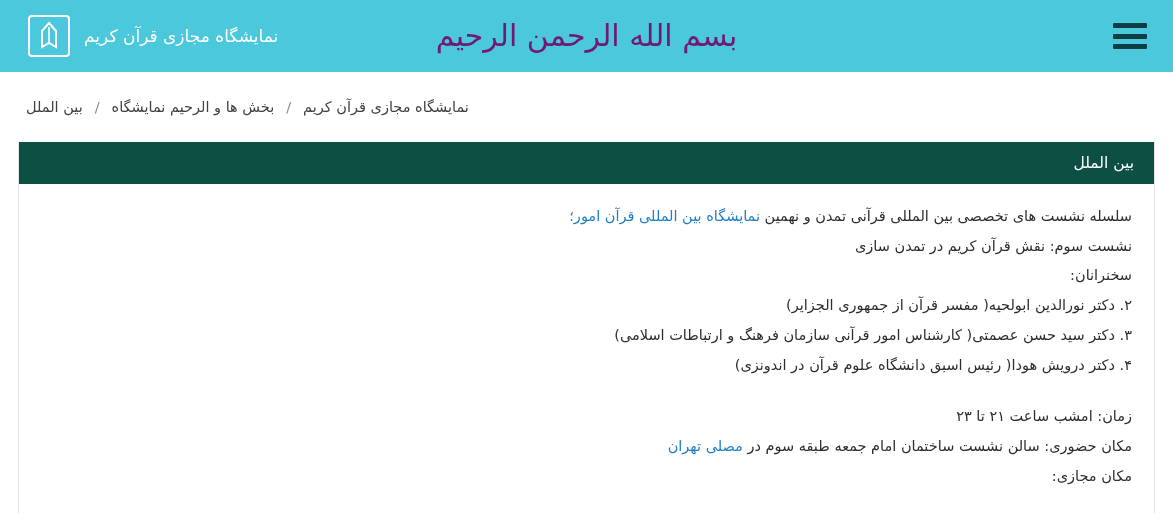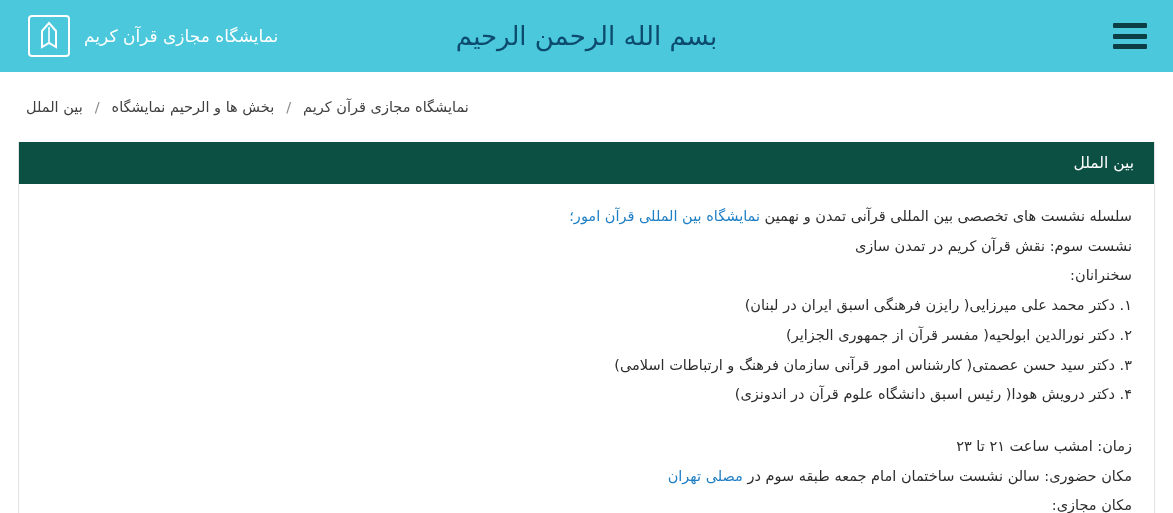--- a/index.html
+++ b/index.html
@@ -46,22 +46,22 @@
     right: 0;
     top: 0;
     bottom: 0;
     display: flex;
     align-items: center;
     justify-content: center;
     pointer-events: none;
   }
   .bismillah-text {
     font-family: "DejaVu Sans", sans-serif;
-    font-size: 26px;
-    color: #0c4a6e;
+    font-size: 30px;
+    color: #701a75;
     letter-spacing: 1px;
     line-height: 1;
     direction: rtl;
     white-space: nowrap;
     text-align: right;
   }
   .brand {
     display: flex;
     align-items: center;
     gap: 12px;
@@ -187,21 +187,20 @@
   <div class="panel-head">بین الملل</div>
 
   <div class="panel-body">
 
     <p><span>سلسله نشست های تخصصی بین المللی قرآنی تمدن و نهمین </span><a href="#">نمایشگاه بین المللی قرآن امور؛</a></p>
 
     <p>نشست سوم: نقش قرآن کریم در تمدن سازی</p>
 
     <p>سخنرانان:</p>
 
-    <p>۱. دکتر محمد علی میرزایی( رایزن فرهنگی اسبق ایران در لبنان)</p>
     <p>۲. دکتر نورالدین ابولحیه( مفسر قرآن از جمهوری الجزایر)</p>
     <p>۳. دکتر سید حسن عصمتی( کارشناس امور قرآنی سازمان فرهنگ و ارتباطات اسلامی)</p>
     <p>۴. دکتر درویش هودا( رئیس اسبق دانشگاه علوم قرآن در اندونزی)</p>
 
     <div class="spacer-line"></div>
 
     <p>زمان: امشب ساعت ۲۱ تا ۲۳</p>
 
     <p><span>مکان حضوری: سالن نشست ساختمان امام جمعه طبقه سوم در </span><a href="#">مصلی تهران</a></p>
 

